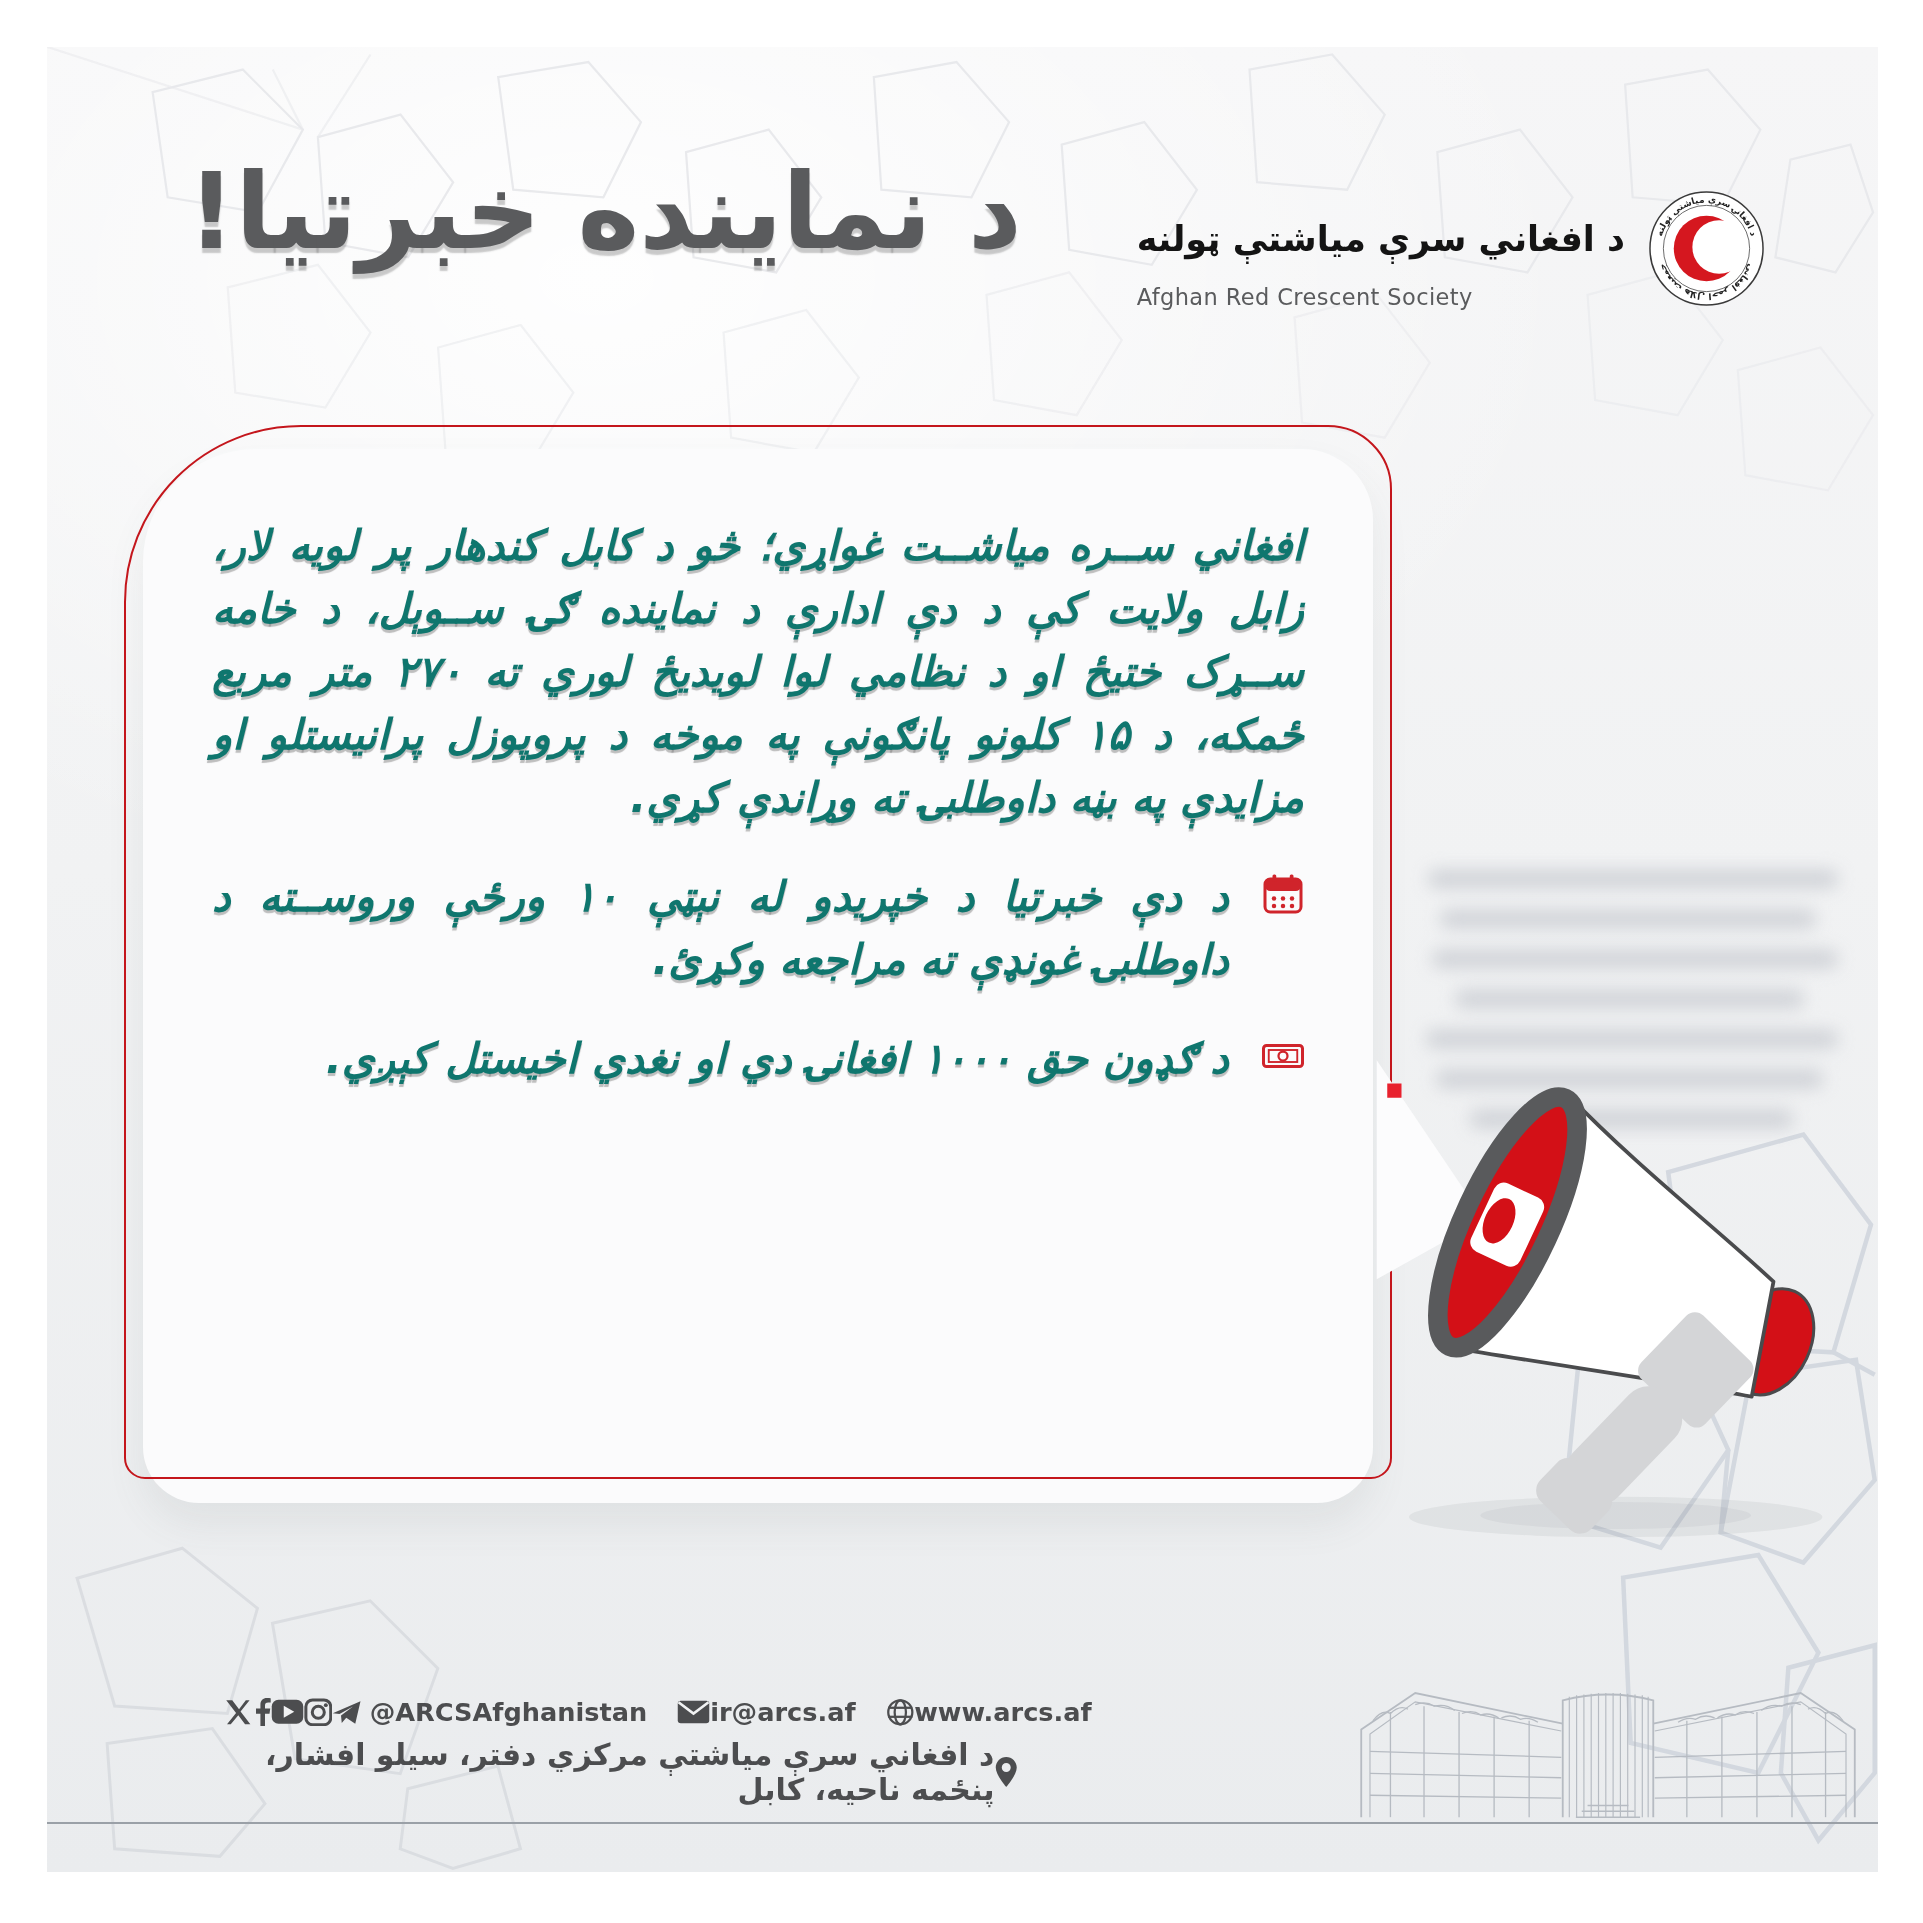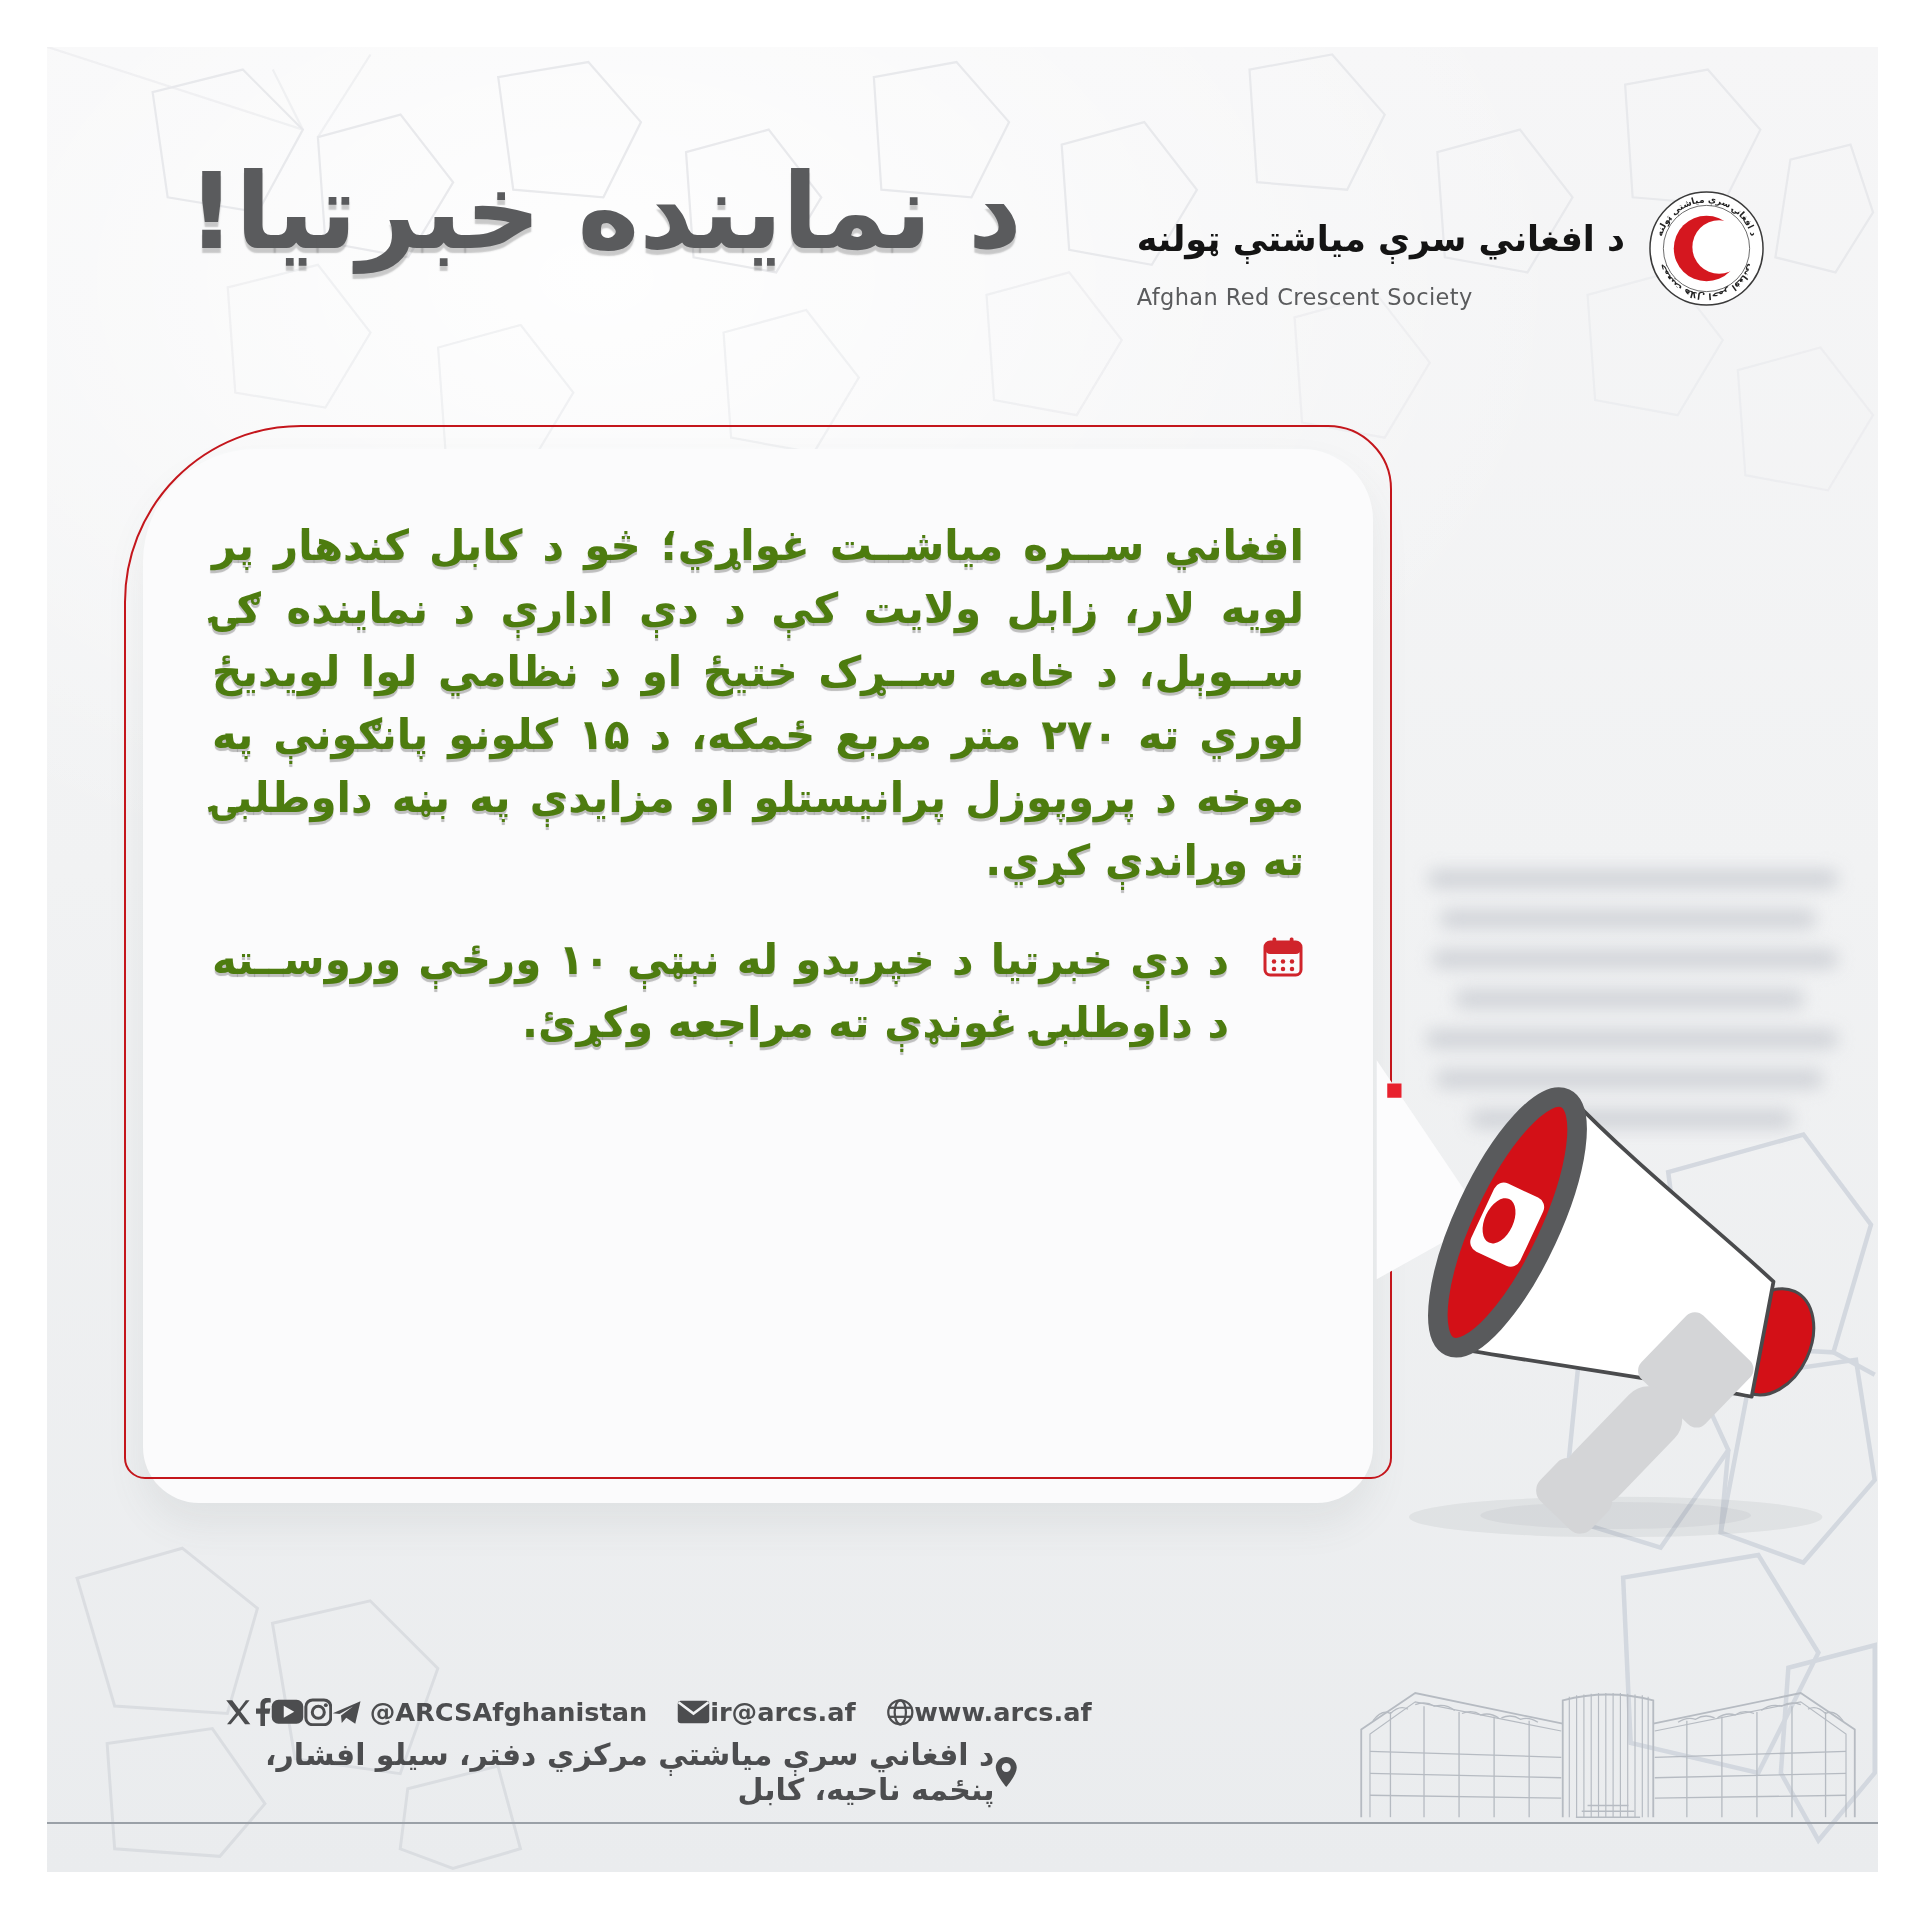--- a/index.html
+++ b/index.html
@@ -23,22 +23,22 @@
   .org-name-en{direction:ltr;font-size:22.5px;color:#5a5b5d;margin-top:22px;letter-spacing:0.4px;}
   .logo-svg{left:1647px;top:189px;width:119px;height:119px;}
 
   
   .card{left:143px;top:449px;width:1230px;height:1054px;background:#fbfbfc;
         border-radius:113px 71px 56px 56px;box-shadow:0 21px 38px rgba(90,95,100,.09);z-index:2;}
   .card-border{left:124px;top:425px;width:1268px;height:1054px;box-sizing:border-box;
         border:2.3px solid #c4161c;border-radius:177px 64px 21px 21px;z-index:3;}
   .card-content{position:absolute;left:0;top:0;right:0;bottom:0;
         padding:65px 69px 14px 69px;direction:rtl;text-align:justify;
-        font-size:42px;font-weight:bold;color:#4d7c0f;line-height:1.5;
-        text-shadow:0 3px 0.8px rgba(115,115,115,.45);}
+        font-size:42px;font-weight:bold;color:#0f766e;line-height:1.5;
+        text-shadow:0 3px 0.8px rgba(115,115,115,.45);font-style:italic;}
   .card-content p{margin:0 0 33px 0;}
   .bullet-row{display:flex;align-items:flex-start;gap:33px;margin-top:36px;}
   .bullet-icon{flex:0 0 42px;width:42px;height:42px;margin-top:7.5px;}
   .bullet-text{flex:1;}
 
   
   .ghost{left:1417px;top:870px;width:421px;filter:blur(8.3px);opacity:.85;z-index:1;direction:rtl;}
   .ghost .gl{height:18px;background:#c9ccd2;border-radius:7.5px;margin-bottom:22px;}
 
   
@@ -150,20 +150,28 @@
         <circle cx="16" cy="34" r="3" fill="#d0242b"></circle>
           <circle cx="28" cy="34" r="3" fill="#d0242b"></circle>
           <circle cx="40" cy="34" r="3" fill="#d0242b"></circle>
         <circle cx="16" cy="44" r="3" fill="#d0242b"></circle>
           <circle cx="28" cy="44" r="3" fill="#d0242b"></circle>
           <circle cx="40" cy="44" r="3" fill="#d0242b"></circle>
       </svg>
       <div class="bullet-text">د دې خبرتیا د خپریدو له نېټې ۱۰ ورځې وروســته د داوطلبۍ غونډې ته مراجعه وکړئ.</div>
     </div>
 
+    <div class="bullet-row">
+      <svg class="bullet-icon" viewBox="0 0 56 56">
+        <rect x="2" y="14" width="52" height="28" rx="4" fill="none" stroke="#d0242b" stroke-width="4"></rect>
+        <rect x="9" y="20" width="38" height="16" fill="none" stroke="#d0242b" stroke-width="2.5"></rect>
+        <circle cx="28" cy="28" r="6" fill="none" stroke="#d0242b" stroke-width="3"></circle>
+      </svg>
+      <div class="bullet-text">د ګډون حق ۱۰۰۰ افغانۍ دي او نغدي اخیستل کېږي.</div>
+    </div>
   </div>
 </div>
 <div class="abs card-border"></div>
 
 <svg class="abs wedge-svg" viewBox="0 0 200 330">
   <polygon points="17,20 17,312 160,232" fill="#fcfcfd"></polygon>
   <rect x="31" y="51" width="19" height="19" fill="#e8212e"></rect>
 </svg>
 
 <svg class="abs megaphone-svg" viewBox="0 0 680 680">

